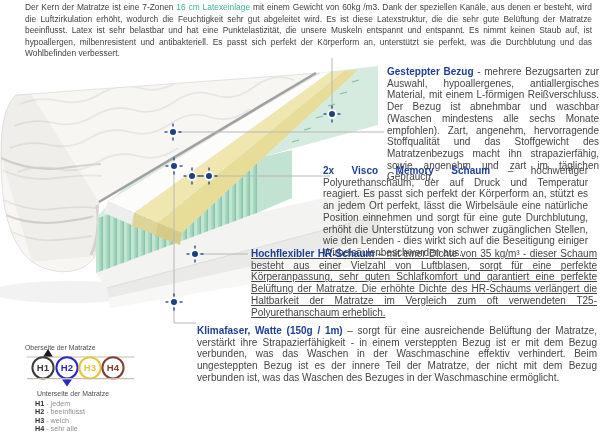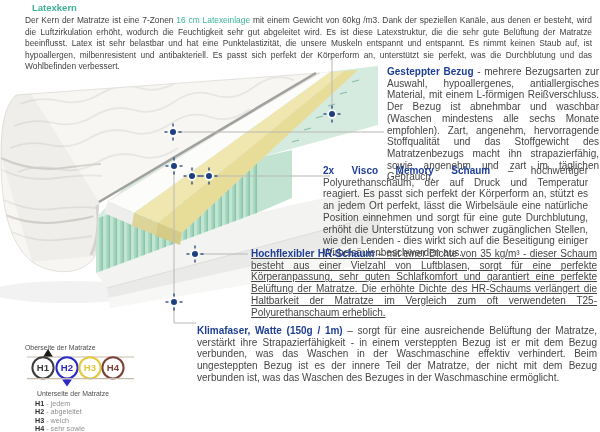--- a/index.html
+++ b/index.html
@@ -171,21 +171,20 @@
       <text x="113" y="371.3" class="h-label" fill="#7c4238">H4</text>
     </g>
 
     <line x1="27" y1="378.6" x2="134" y2="378.6" stroke="#c9bcae" stroke-width="1.2"></line>
     <polygon points="62,379.5 72,379.5 67,386.5" fill="#2a2ac6"></polygon>
     <text x="37" y="396" class="scale-label">Unterseite der Matratze</text>
   </g>
 </svg>
 
 <div id="intro" class="abs">
-  <div class="title">Latexkern</div>
   <p class="body"><span>Der Kern der Matratze ist eine 7-Zonen </span><span class="hl">16 cm Latexeinlage</span><span> mit einem Gewicht von 60kg /m3. Dank der speziellen Kanäle, aus denen er besteht, wird die Luftzirkulation erhöht, wodurch die Feuchtigkeit sehr gut abgeleitet wird. Es ist diese Latexstruktur, die die sehr gute Belüftung der Matratze beeinflusst. Latex ist sehr belastbar und hat eine Punktelastizität, die unsere Muskeln entspannt und entspannt. Es nimmt keinen Staub auf, ist hypoallergen, milbenresistent und antibakteriell. Es passt sich perfekt der Körperform an, unterstützt sie perfekt, was die Durchblutung und das Wohlbefinden verbessert.</span></p>
 </div>
 
 <div id="co-bezug" class="abs callout">
   <b>Gesteppter Bezug</b><span> - mehrere Bezugsarten zur Auswahl, hypoallergenes, antiallergisches Material, mit einem L-förmigen Reißverschluss. Der Bezug ist abnehmbar und waschbar (Waschen mindestens alle sechs Monate empfohlen). Zart, angenehm, hervorragende Stoffqualität und das Stoffgewicht des Matratzenbezugs macht ihn strapazierfähig, sowie angenehm und zart im täglichen Gebrauch.</span>
 </div>
 
 <div id="co-visco" class="abs callout">
   <b>2x Visco Memory Schaum</b><span> – hochwertiger Polyurethanschaum, der auf Druck und Temperatur reagiert. Es passt sich perfekt der Körperform an, stützt es an jedem Ort perfekt, lässt die Wirbelsäule eine natürliche Position einnehmen und sorgt für eine gute Durchblutung, erhöht die Unterstützung von schwer zugänglichen Stellen, wie den Lenden - dies wirkt sich auf die Beseitigung einiger Wirbelsäulenbeschwerden aus.</span>
 </div>
@@ -193,16 +192,16 @@
 <div id="co-hr" class="abs callout">
   <b>Hochflexibler HR-Schaum</b><span> – mit einer Dichte von 35 kg/m³ - dieser Schaum besteht aus einer Vielzahl von Luftblasen, sorgt für eine perfekte Körperanpassung, sehr guten Schlafkomfort und garantiert eine perfekte Belüftung der Matratze. Die erhöhte Dichte des HR-Schaums verlängert die Haltbarkeit der Matratze im Vergleich zum oft verwendeten T25-Polyurethanschaum erheblich.</span>
 </div>
 
 <div id="co-klima" class="abs callout">
   <b>Klimafaser, Watte (150g / 1m)</b><span> – sorgt für eine ausreichende Belüftung der Matratze, verstärkt ihre Strapazierfähigkeit - in einem versteppten Bezug ist er mit dem Bezug verbunden, was das Waschen in der Waschmaschine effektiv verhindert. Beim ungesteppten Bezug ist es der innere Teil der Matratze, der nicht mit dem Bezug verbunden ist, was das Waschen des Bezuges in der Waschmaschine ermöglicht.</span>
 </div>
 
 <div id="legend" class="abs">
   <div><b>H1</b><span> - </span><span>jedem</span></div>
-  <div><b>H2</b><span> - </span><span>abgeleitet</span></div>
+  <div><b>H2</b><span> - </span><span>beeinflusst</span></div>
   <div><b>H3</b><span> - </span><span>weich</span></div>
-  <div><b>H4</b><span> - </span><span>sehr sowie</span></div>
+  <div><b>H4</b><span> - </span><span>sehr alle</span></div>
 </div>
 
 </body></html>

